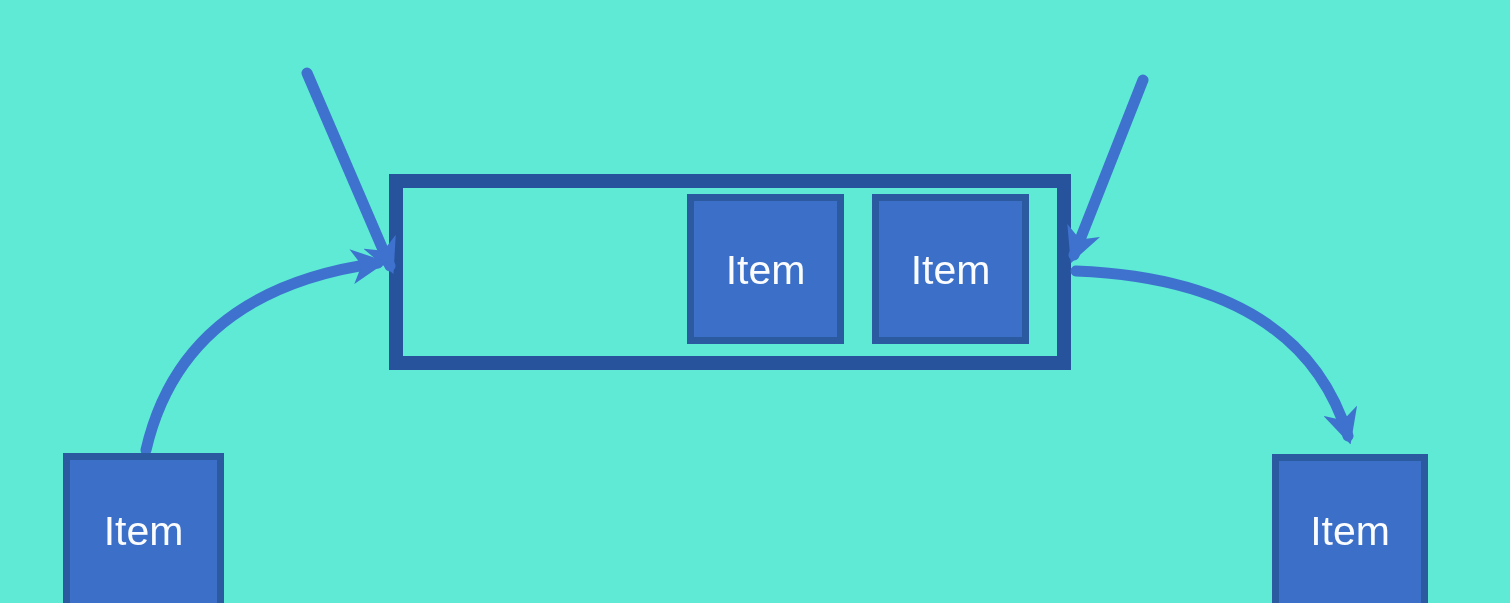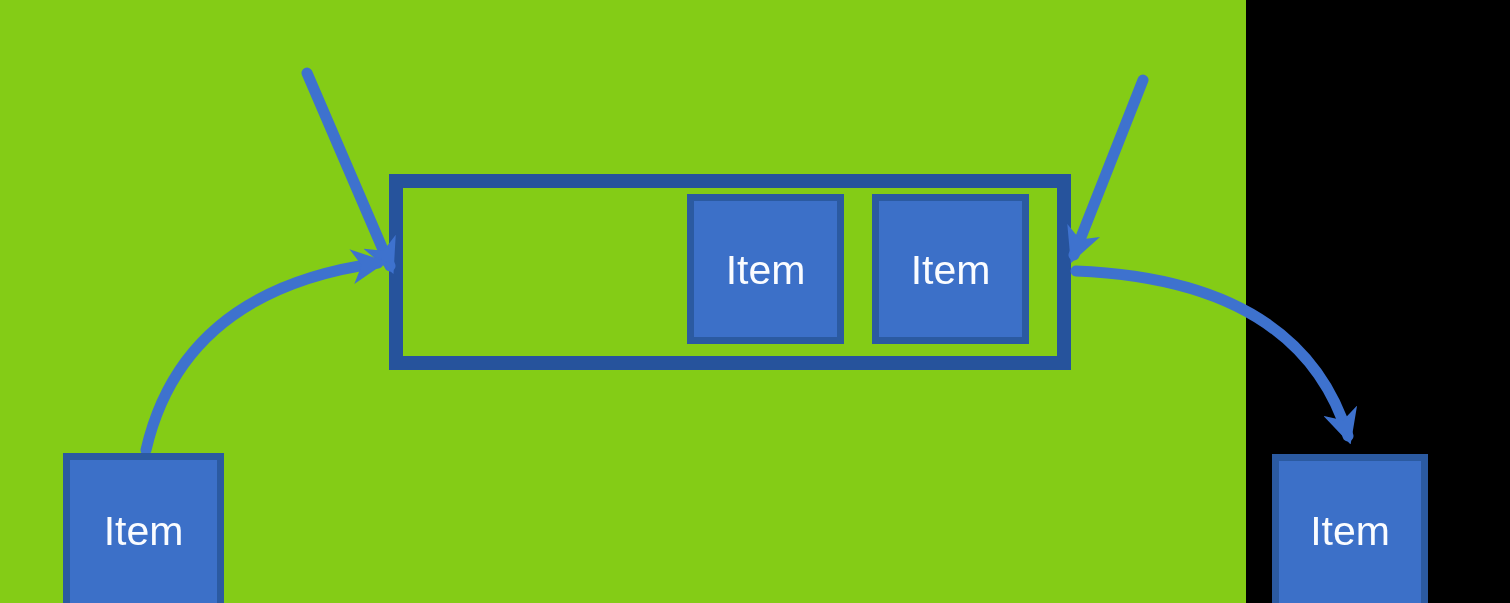--- a/index.html
+++ b/index.html
@@ -6,23 +6,23 @@
     margin: 0;
     padding: 0;
     background: #000000;
     width: 1510px;
     height: 603px;
     overflow: hidden;
     font-family: "Liberation Sans", sans-serif;
   }
   .stage {
     position: relative;
-    width: 1246px;
+    width: 1510px;
     height: 603px;
-    background: #84cc16;
+    background: #5eead4;
   }
   svg { display: block; }
   .container-rect {
     fill: none;
     stroke: #26539C;
     stroke-width: 14px;
   }
   .item-rect {
     fill: #3C70C8;
     stroke: #2B5AA1;

